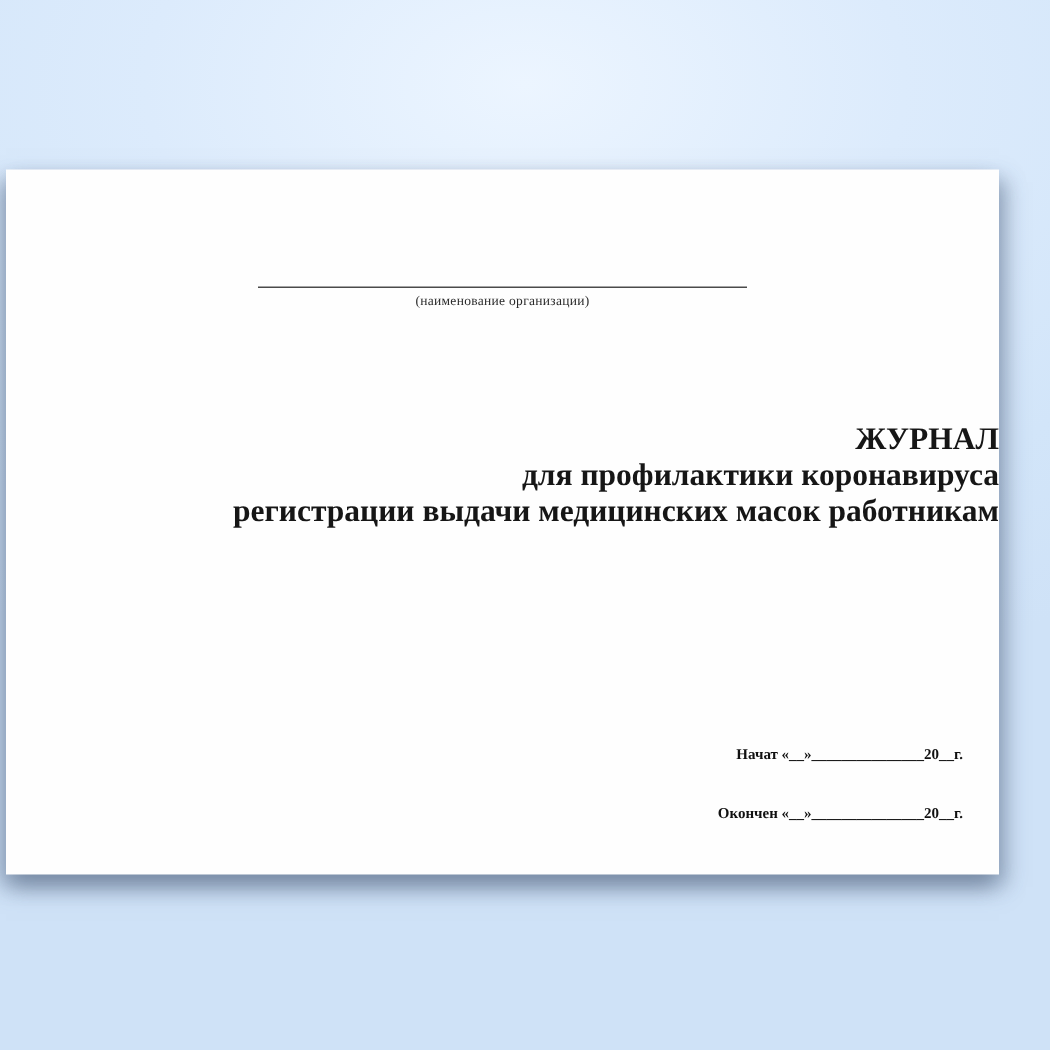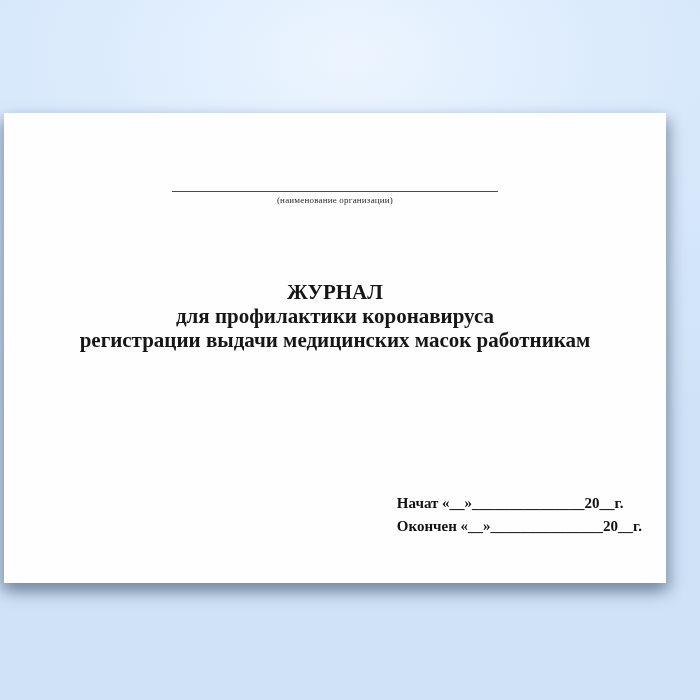--- a/index.html
+++ b/index.html
@@ -45,40 +45,40 @@
     font-size: 9px;
     line-height: 11px;
     color: #2b2b2b;
     letter-spacing: 0.2px;
   }
   .title {
     position: absolute;
     top: 167px;
     left: 0;
     width: 100%;
-    text-align: center;
+    text-align: right;
     font-weight: bold;
     font-size: 21px;
     line-height: 24px;
     color: #161616;
   }
   .dates {
     position: absolute;
     top: 384px;
     right: 24px;
-    text-align: left;
+    text-align: right;
     font-weight: bold;
-    font-size: 15px;
+    font-size: 10px;
     color: #111111;
   }
   .date-line {
     line-height: 13px;
   }
   .date-line + .date-line {
-    margin-top: 10px;
+    margin-top: 26px;
     font-family: Liberation Serif, serif;
   }
 </style>
 </head>
 <body>
 
 <div class="stage">
   <div class="page">
 
     <div class="org-line"></div>

